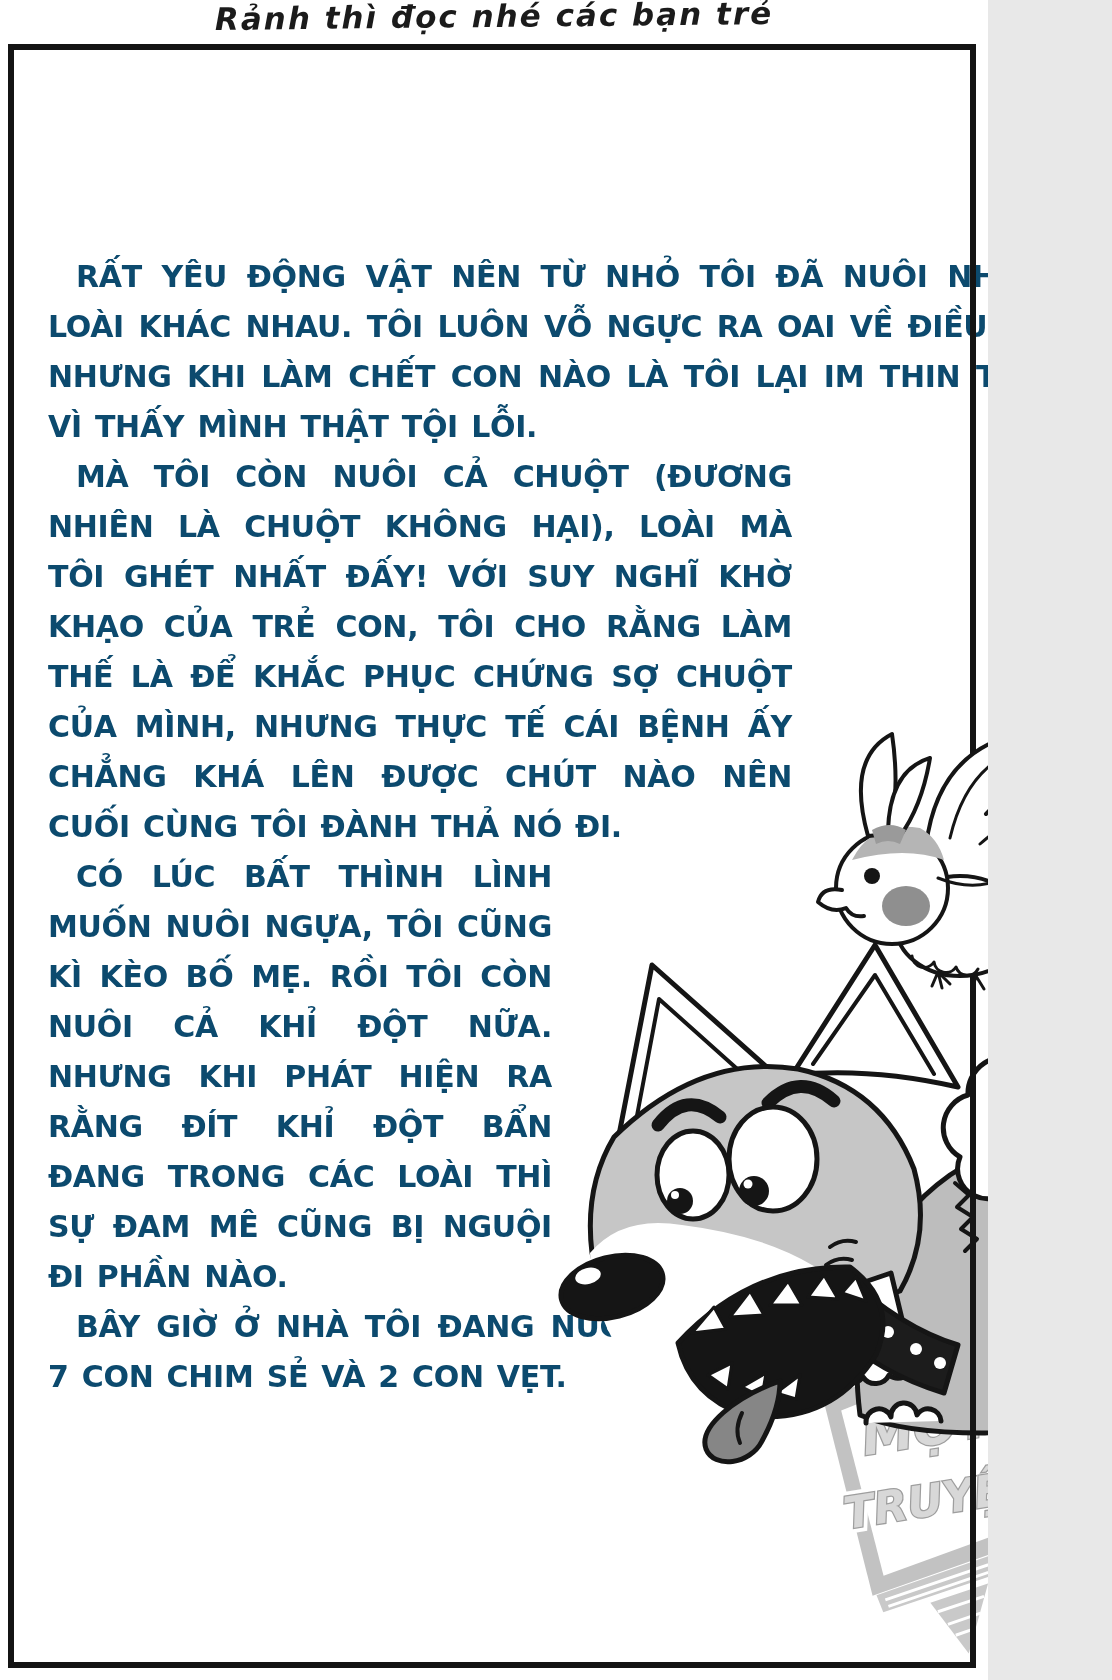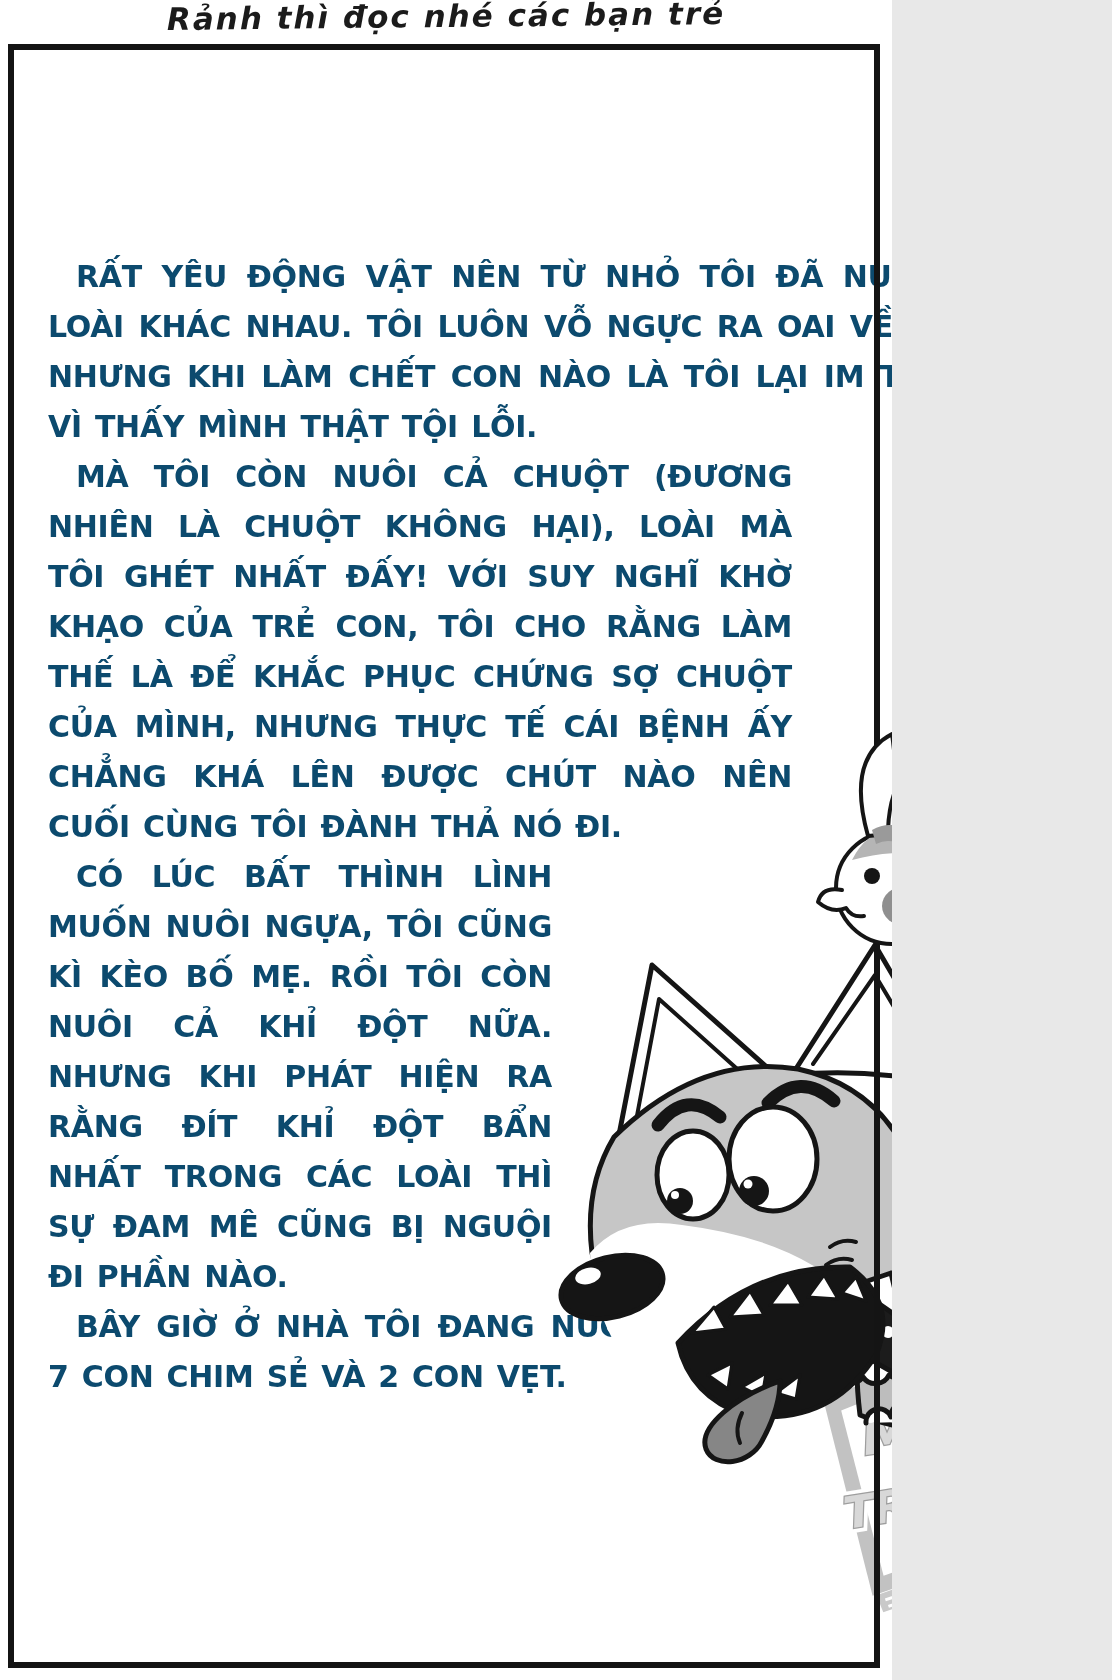--- a/index.html
+++ b/index.html
@@ -1,17 +1,17 @@
 <!DOCTYPE html>
 <html><head>
 <meta charset="utf-8">
 <style>
   html,body{margin:0;padding:0;background:#e8e8e8;}
   .page{
-    position:relative;width:892px;height:1680px;background:#ffffff;
+    position:relative;width:988px;height:1680px;background:#ffffff;
     font-family:"DejaVu Sans",sans-serif;color:#161616;overflow:hidden;
   }
   
   .frame{
     position:absolute;left:8px;top:44px;right:12px;bottom:12px;
     border:6px solid #141414;z-index:5;pointer-events:none;
   }
   
   .hand-note{
     position:absolute;top:-2px;left:0;width:100%;text-align:center;
@@ -48,21 +48,21 @@
 <div class="page">
 
   <div class="hand-note">Rảnh thì đọc nhé các bạn trẻ</div>
 
   <div class="frame"></div>
 
 
   <div class="bodytext">
     <p><span>RẤT YÊU ĐỘNG VẬT NÊN TỪ NHỎ TÔI ĐÃ NUÔI NHIỀU LOÀI KHÁC NHAU. TÔI LUÔN VỖ NGỰC RA OAI VỀ ĐIỀU ĐÓ NHƯNG KHI LÀM CHẾT CON NÀO LÀ TÔI LẠI IM THIN THÍT VÌ THẤY MÌNH THẬT TỘI LỖI.</span></p>
     <p><span class="spacer bird"></span><span>MÀ TÔI CÒN NUÔI CẢ CHUỘT (ĐƯƠNG NHIÊN LÀ CHUỘT KHÔNG HẠI), LOÀI MÀ TÔI GHÉT NHẤT ĐẤY! VỚI SUY NGHĨ KHỜ KHẠO CỦA TRẺ CON, TÔI CHO RẰNG LÀM THẾ LÀ ĐỂ KHẮC PHỤC CHỨNG SỢ CHUỘT CỦA MÌNH, NHƯNG THỰC TẾ CÁI BỆNH ẤY CHẲNG KHÁ LÊN ĐƯỢC CHÚT NÀO NÊN CUỐI CÙNG TÔI ĐÀNH THẢ NÓ ĐI.</span></p>
-    <p><span class="spacer dog"></span><span>CÓ LÚC BẤT THÌNH LÌNH MUỐN NUÔI NGỰA, TÔI CŨNG KÌ KÈO BỐ MẸ. RỒI TÔI CÒN NUÔI CẢ KHỈ ĐỘT NỮA. NHƯNG KHI PHÁT HIỆN RA RẰNG ĐÍT KHỈ ĐỘT BẨN NHẤT TRONG CÁC LOÀI THÌ SỰ ĐAM MÊ CŨNG BỊ NGUỘI ĐI PHẦN NÀO.</span></p>
+    <p><span class="spacer dog"></span><span>CÓ LÚC BẤT THÌNH LÌNH MUỐN NUÔI NGỰA, TÔI CŨNG KÌ KÈO BỐ MẸ. RỒI TÔI CÒN NUÔI CẢ KHỈ ĐỘT NỮA. NHƯNG KHI PHÁT HIỆN RA RẰNG ĐÍT KHỈ ĐỘT BẨN ĐANG TRONG CÁC LOÀI THÌ SỰ ĐAM MÊ CŨNG BỊ NGUỘI ĐI PHẦN NÀO.</span></p>
     <p><span>BÂY GIỜ Ở NHÀ TÔI ĐANG NUÔI CHÚ CHÓ TURBOMARU, 7 CON CHIM SẺ VÀ 2 CON VẸT.</span></p>
   </div>
 
   <svg id="wm-svg" class="illus" width="240" height="340" viewBox="0 0 240 340">
     <g transform="rotate(-9 120 150)">
       <g fill="#cccccc">
         <rect x="194" y="58" width="34" height="8"></rect>
           <rect x="194" y="72" width="34" height="8"></rect>
         <rect x="194" y="86" width="34" height="8"></rect>
           <rect x="194" y="100" width="34" height="8"></rect>

